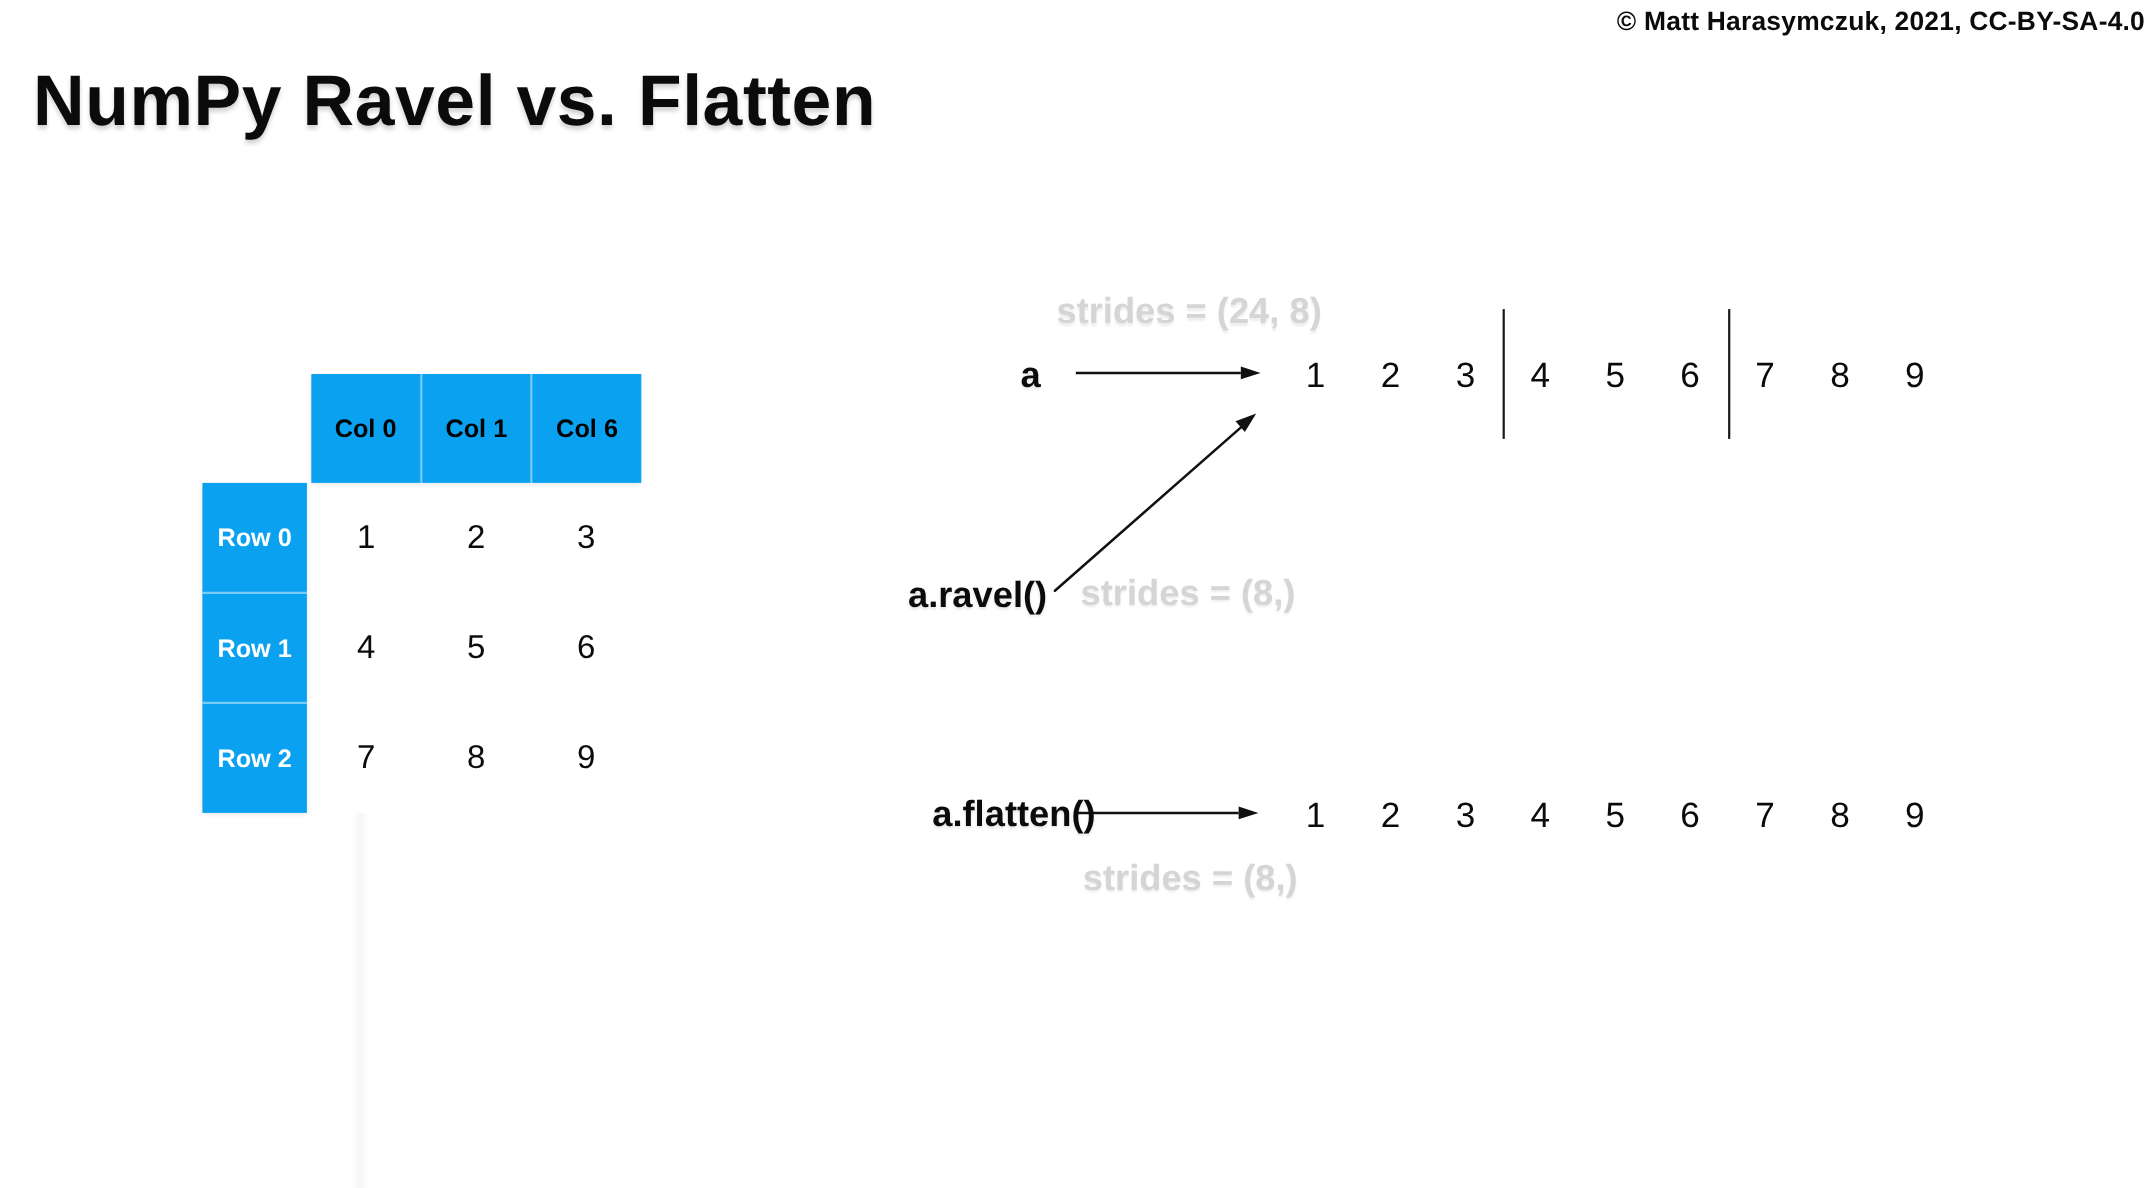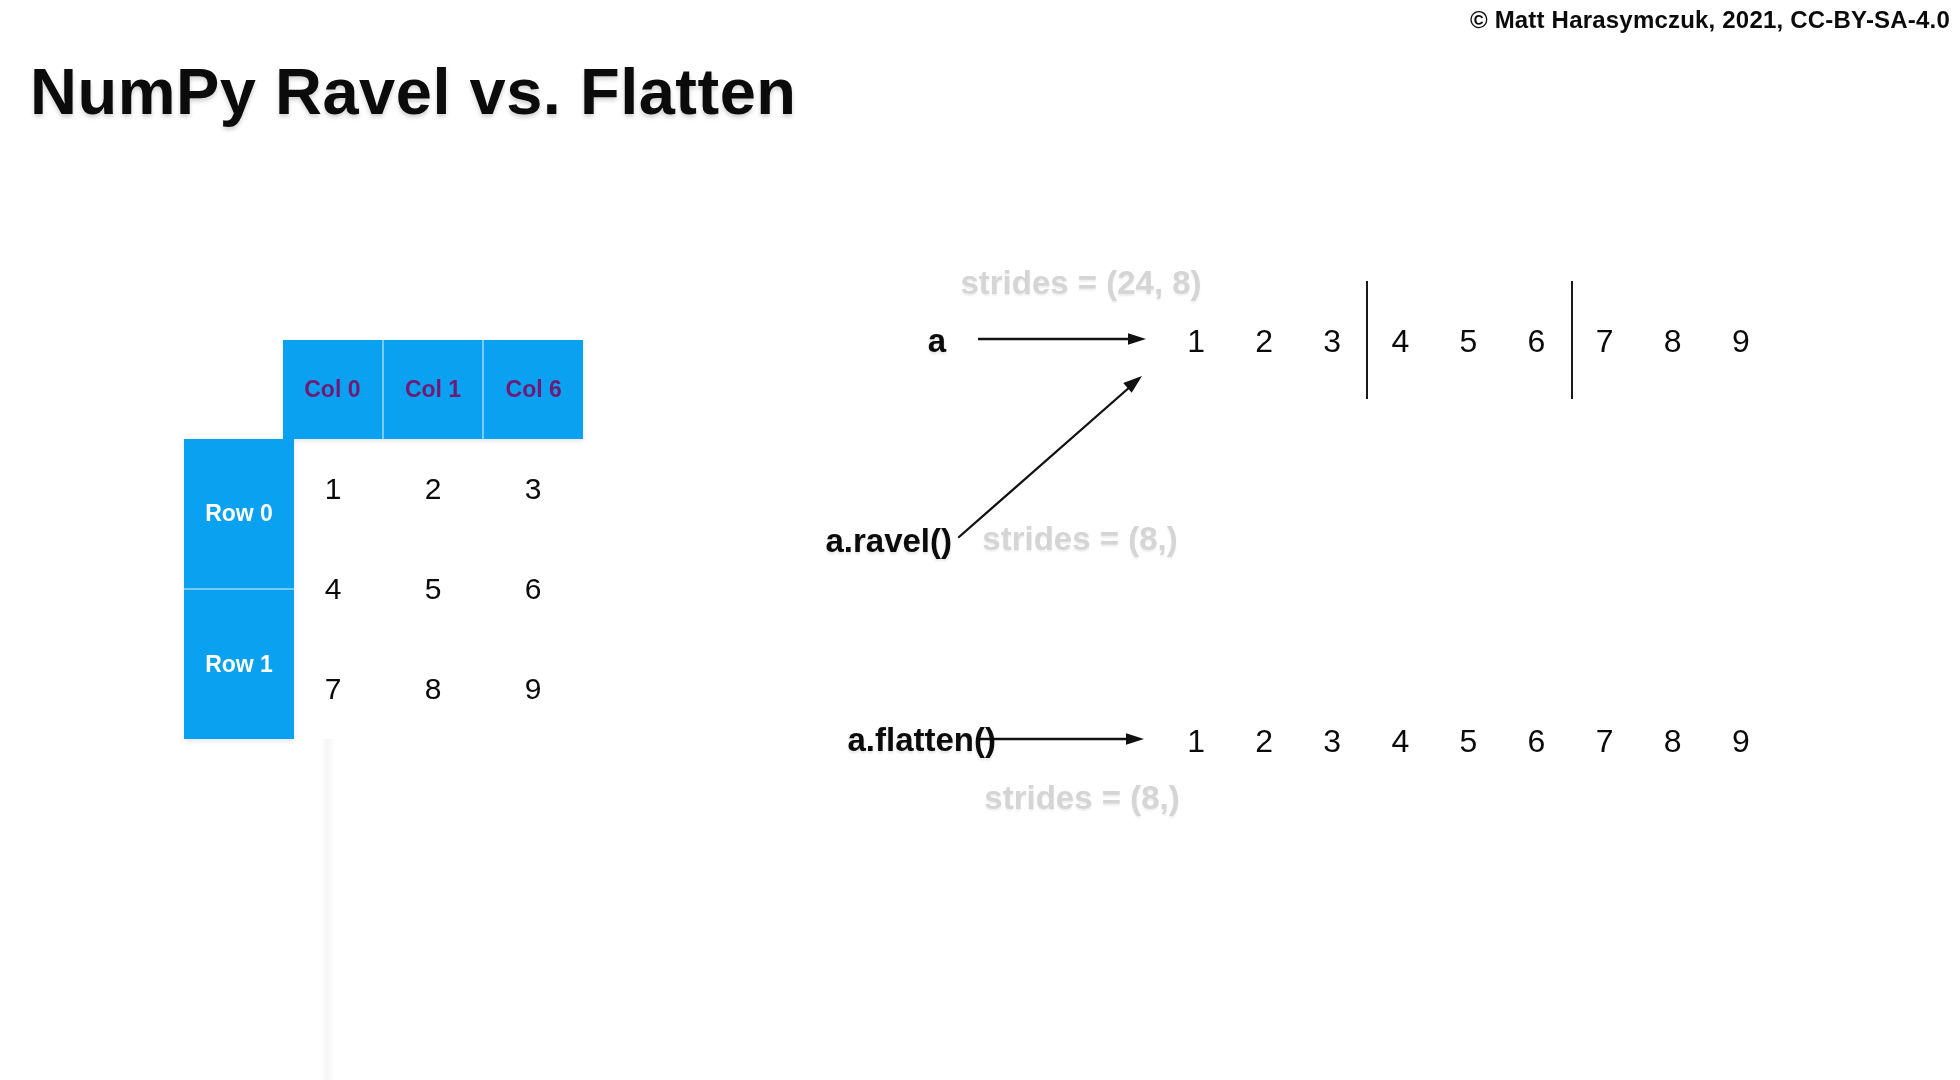--- a/index.html
+++ b/index.html
@@ -18,24 +18,24 @@
   .faint-guide{
     position:absolute;left:320px;top:739px;width:15px;height:341px;
     background:linear-gradient(to right,#ffffff,var(--faint,#f6f6f6) 50%,#ffffff);
   }
   
   .col-headers{
     position:absolute;left:283px;top:340px;width:300px;height:99px;display:flex;
     background:var(--blue,#0aa1f0);box-shadow:0 2px 5px rgba(0,0,0,0.10);
   }
   .col-headers .hcell{flex:1;display:flex;align-items:center;justify-content:center;
-    color:#701a75;font-weight:bold;font-size:23px;}
+    color:#000000;font-weight:bold;font-size:23px;}
   .col-headers .hcell + .hcell{border-left:2px solid var(--sep,rgba(255,255,255,0.45));}
   .row-headers{
-    position:absolute;left:184px;top:439px;width:110px;height:300px;display:flex;flex-direction:column;
+    position:absolute;left:184px;top:439px;width:95px;height:300px;display:flex;flex-direction:column;
     background:var(--blue,#0aa1f0);box-shadow:0 2px 5px rgba(0,0,0,0.10);
   }
   .row-headers .hcell{flex:1;display:flex;align-items:center;justify-content:center;
     color:#ffffff;font-weight:bold;font-size:23px;}
   .row-headers .hcell + .hcell{border-top:2px solid var(--sep,rgba(255,255,255,0.45));}
   .matrix-cells{
     position:absolute;left:283px;top:439px;width:300px;height:300px;display:grid;
     grid-template-columns:repeat(3,1fr);grid-template-rows:repeat(3,1fr);
   }
   .matrix-cells .vcell{display:flex;align-items:center;justify-content:center;font-size:30px;}
@@ -74,20 +74,21 @@
   <div class="faint-guide"></div>
 
   <div class="col-headers">
       <div class="hcell">Col 0</div>
       <div class="hcell">Col 1</div>
       <div class="hcell">Col 6</div>
     </div>
   <div class="row-headers">
       <div class="hcell">Row 0</div>
       <div class="hcell">Row 1</div>
+      <div class="hcell">Row 2</div>
     </div>
   <div class="matrix-cells">
       <div class="vcell">1</div>
       <div class="vcell">2</div>
       <div class="vcell">3</div>
       <div class="vcell">4</div>
       <div class="vcell">5</div>
       <div class="vcell">6</div>
       <div class="vcell">7</div>
       <div class="vcell">8</div>

